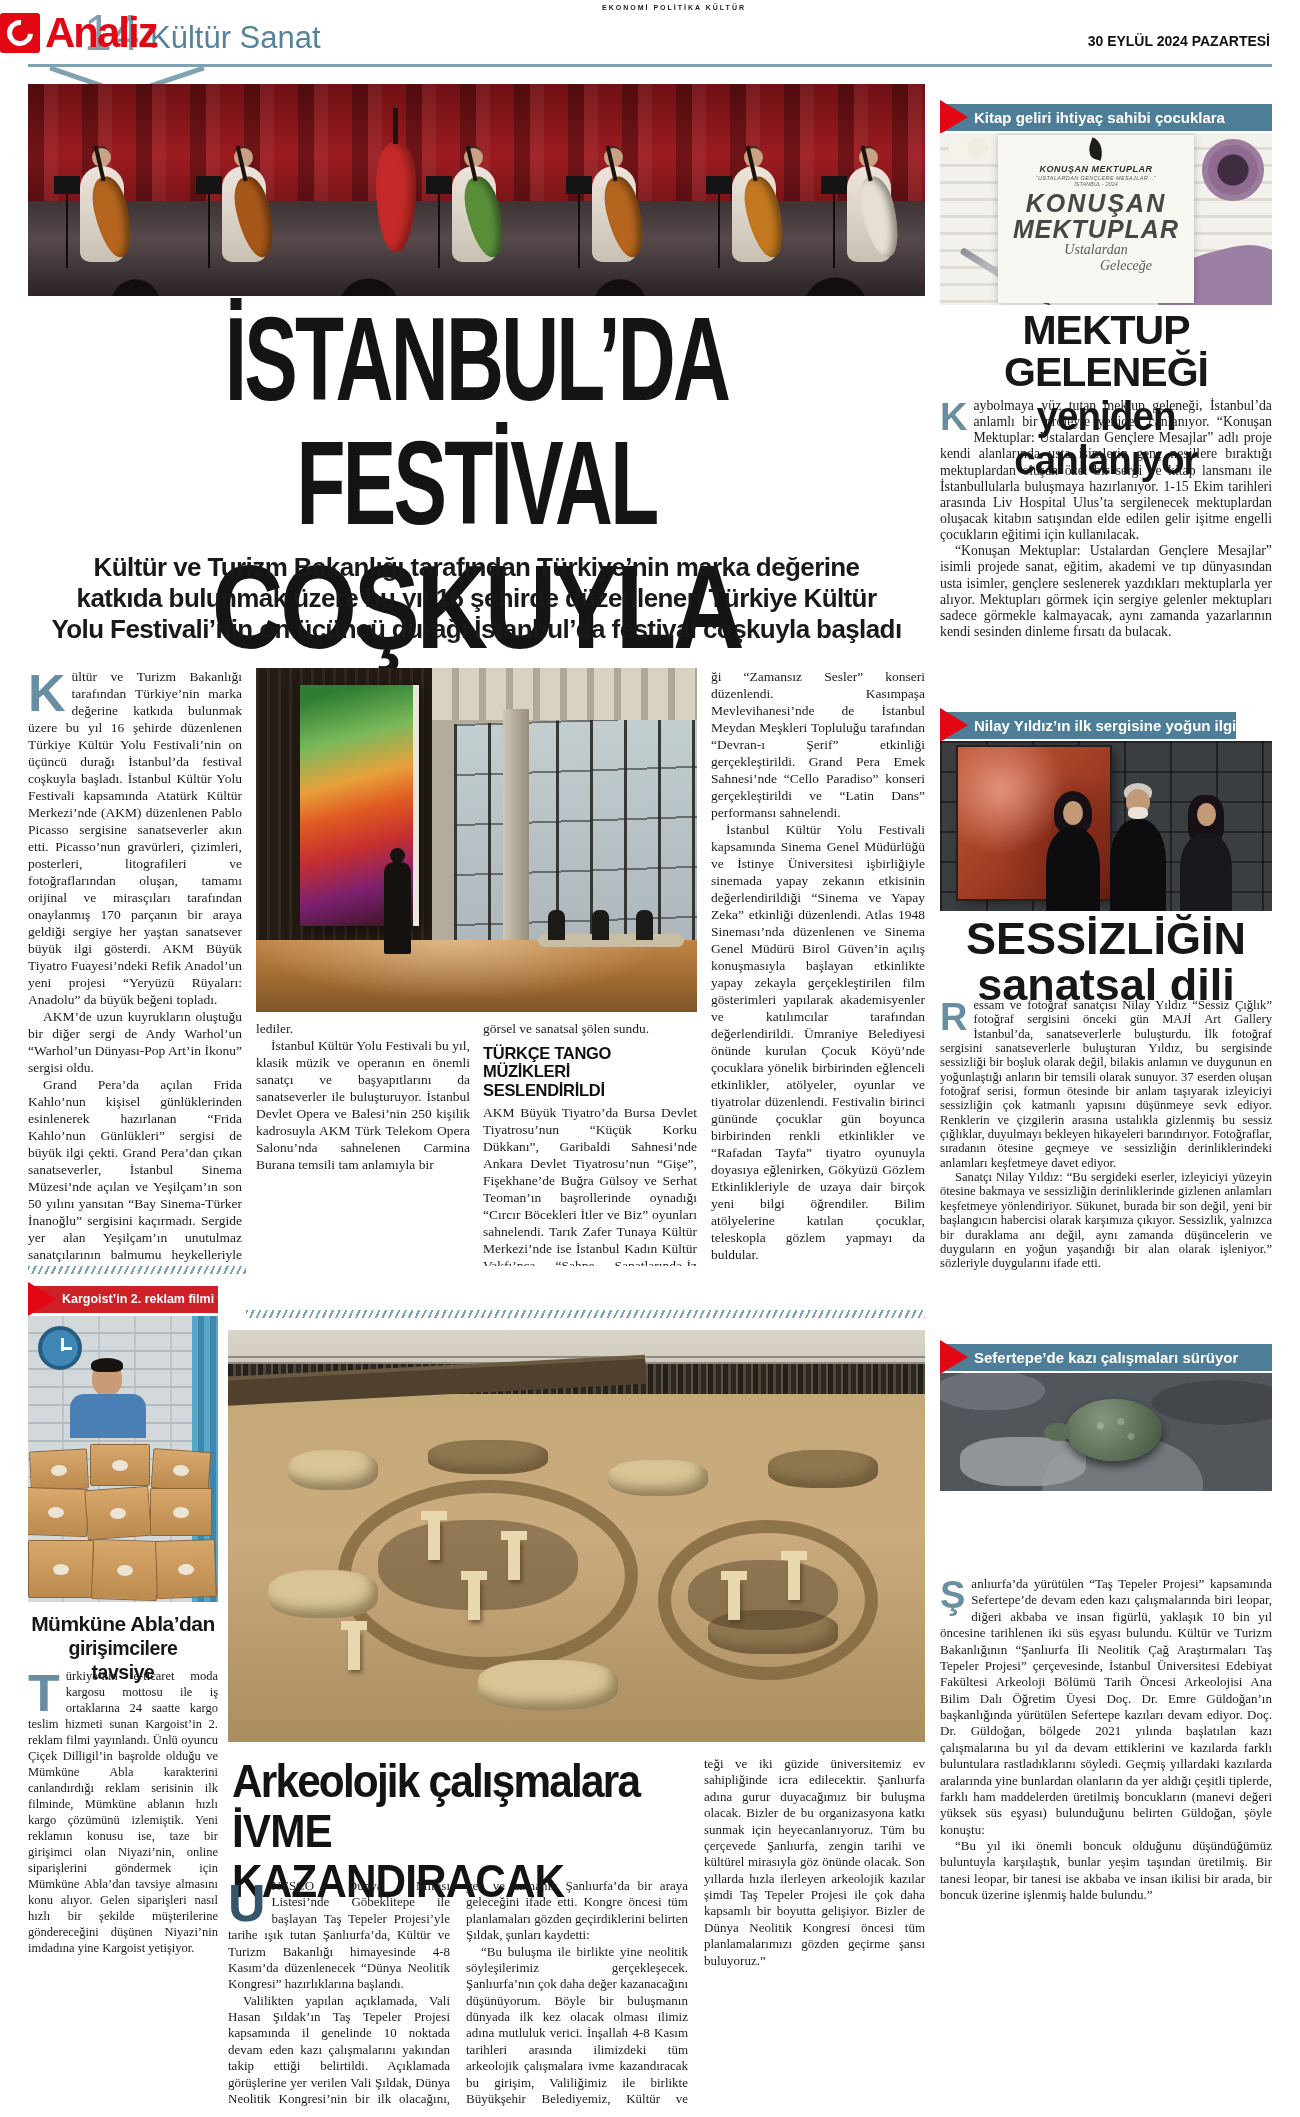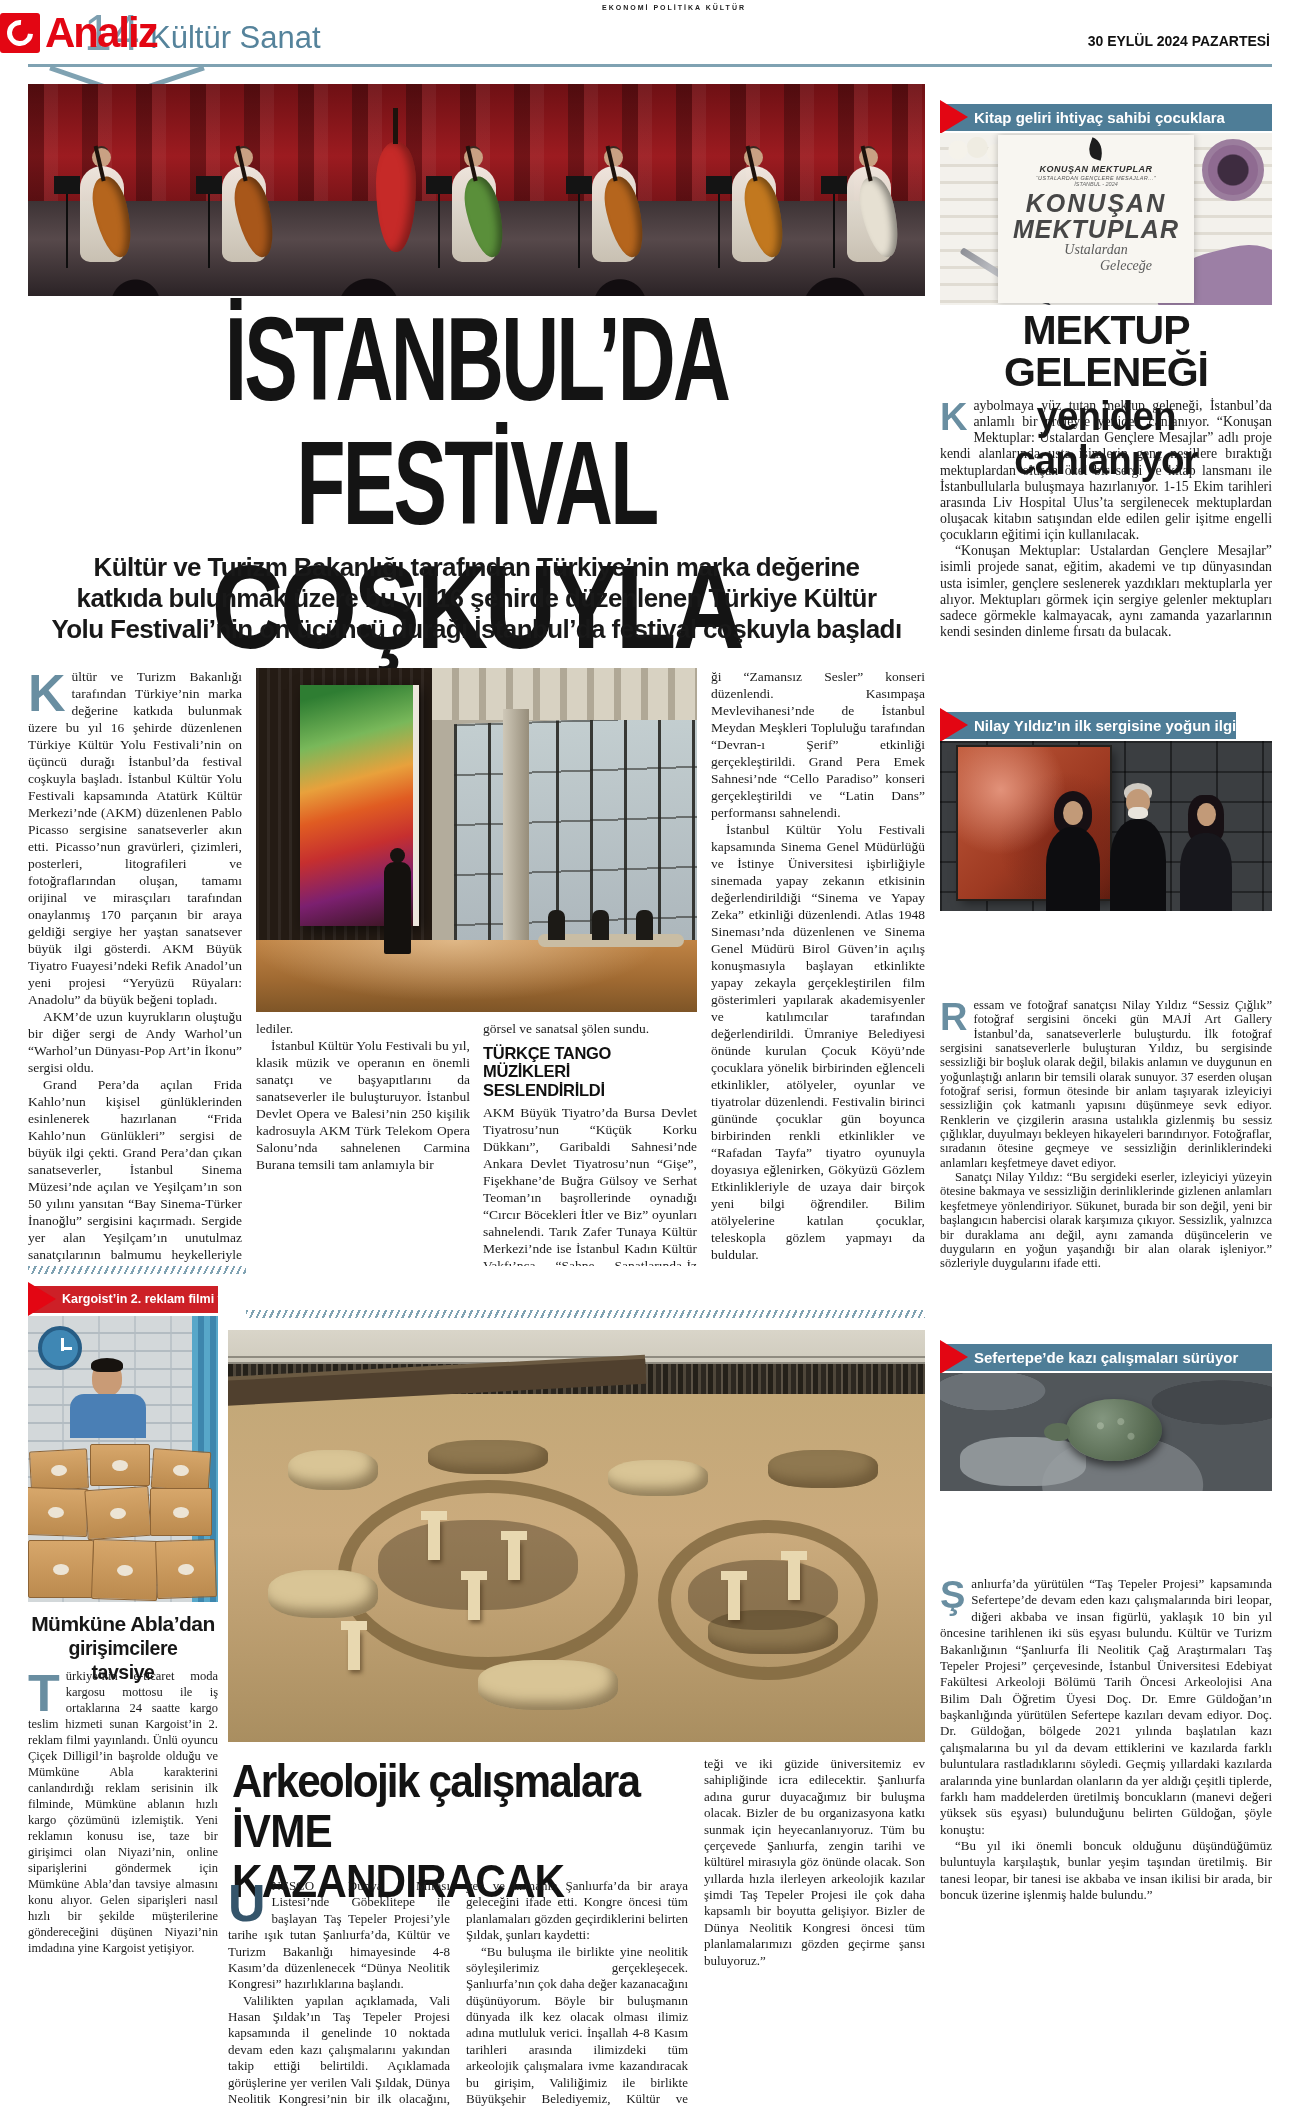--- a/index.html
+++ b/index.html
@@ -494,20 +494,24 @@
       <b class="gal-head" style="left:18px;top:6px;width:24px;height:26px"></b>
       <b style="left:20px;top:24px;width:20px;height:12px;background:#e8e4dc;border-radius:40%"></b>
       <b class="gal-body" style="left:2px;width:56px;height:92px"></b>
     </i>
     <i class="gal-person" style="left:240px;width:54px;height:116px">
       <b class="gal-hair" style="left:8px;top:0;width:36px;height:48px;border-radius:40% 40% 30% 30%"></b>
       <b class="gal-head" style="left:17px;top:8px;width:19px;height:23px"></b>
       <b class="gal-body" style="left:0;width:52px;height:78px;background:#17171c"></b>
     </i>
   </div>
+  <div class="sb-head" id="exhib-headline">
+    <div class="a">SESSİZLİĞİN</div>
+    <div class="b">sanatsal dili</div>
+  </div>
   <div class="news col" id="exhib-body">
     <span class="dc dc2">R</span>
     <div>
         <p>essam ve fotoğraf sanatçısı Nilay Yıldız “Sessiz Çığlık” fotoğraf sergisini önceki gün MAJİ Art Gallery İstanbul’da, sanatseverlerle buluşturdu. İlk fotoğraf sergisini sanatseverlerle buluşturan Yıldız, bu sergisinde sessizliği bir boşluk olarak değil, bilakis anlamın ve duygunun en yoğunlaştığı anların bir temsili olarak sunuyor. 37 eserden oluşan fotoğraf serisi, formun ötesinde bir anlam taşıyarak izleyiciyi sessizliğin çok katmanlı yapısını düşünmeye sevk ediyor. Renklerin ve çizgilerin arasına ustalıkla gizlenmiş bu sessiz çığlıklar, duyulmayı bekleyen hikayeleri barındırıyor. Fotoğraflar, sıradanın ötesine geçmeye ve sessizliğin derinliklerindeki anlamları keşfetmeye davet ediyor.</p>
         <p>Sanatçı Nilay Yıldız: “Bu sergideki eserler, izleyiciyi yüzeyin ötesine bakmaya ve sessizliğin derinliklerinde gizlenen anlamları keşfetmeye yönlendiriyor. Sükunet, burada bir son değil, yeni bir başlangıcın habercisi olarak karşımıza çıkıyor. Sessizlik, yalnızca bir duraklama anı değil, aynı zamanda düşüncelerin ve duyguların en yoğun yaşandığı bir alan olarak işleniyor.” sözleriyle duygularını ifade etti.</p>
       </div>
   </div>
 
   <div class="kicker" style="left:940px; top:1344px; width:332px;">
     <span class="flag"></span>

